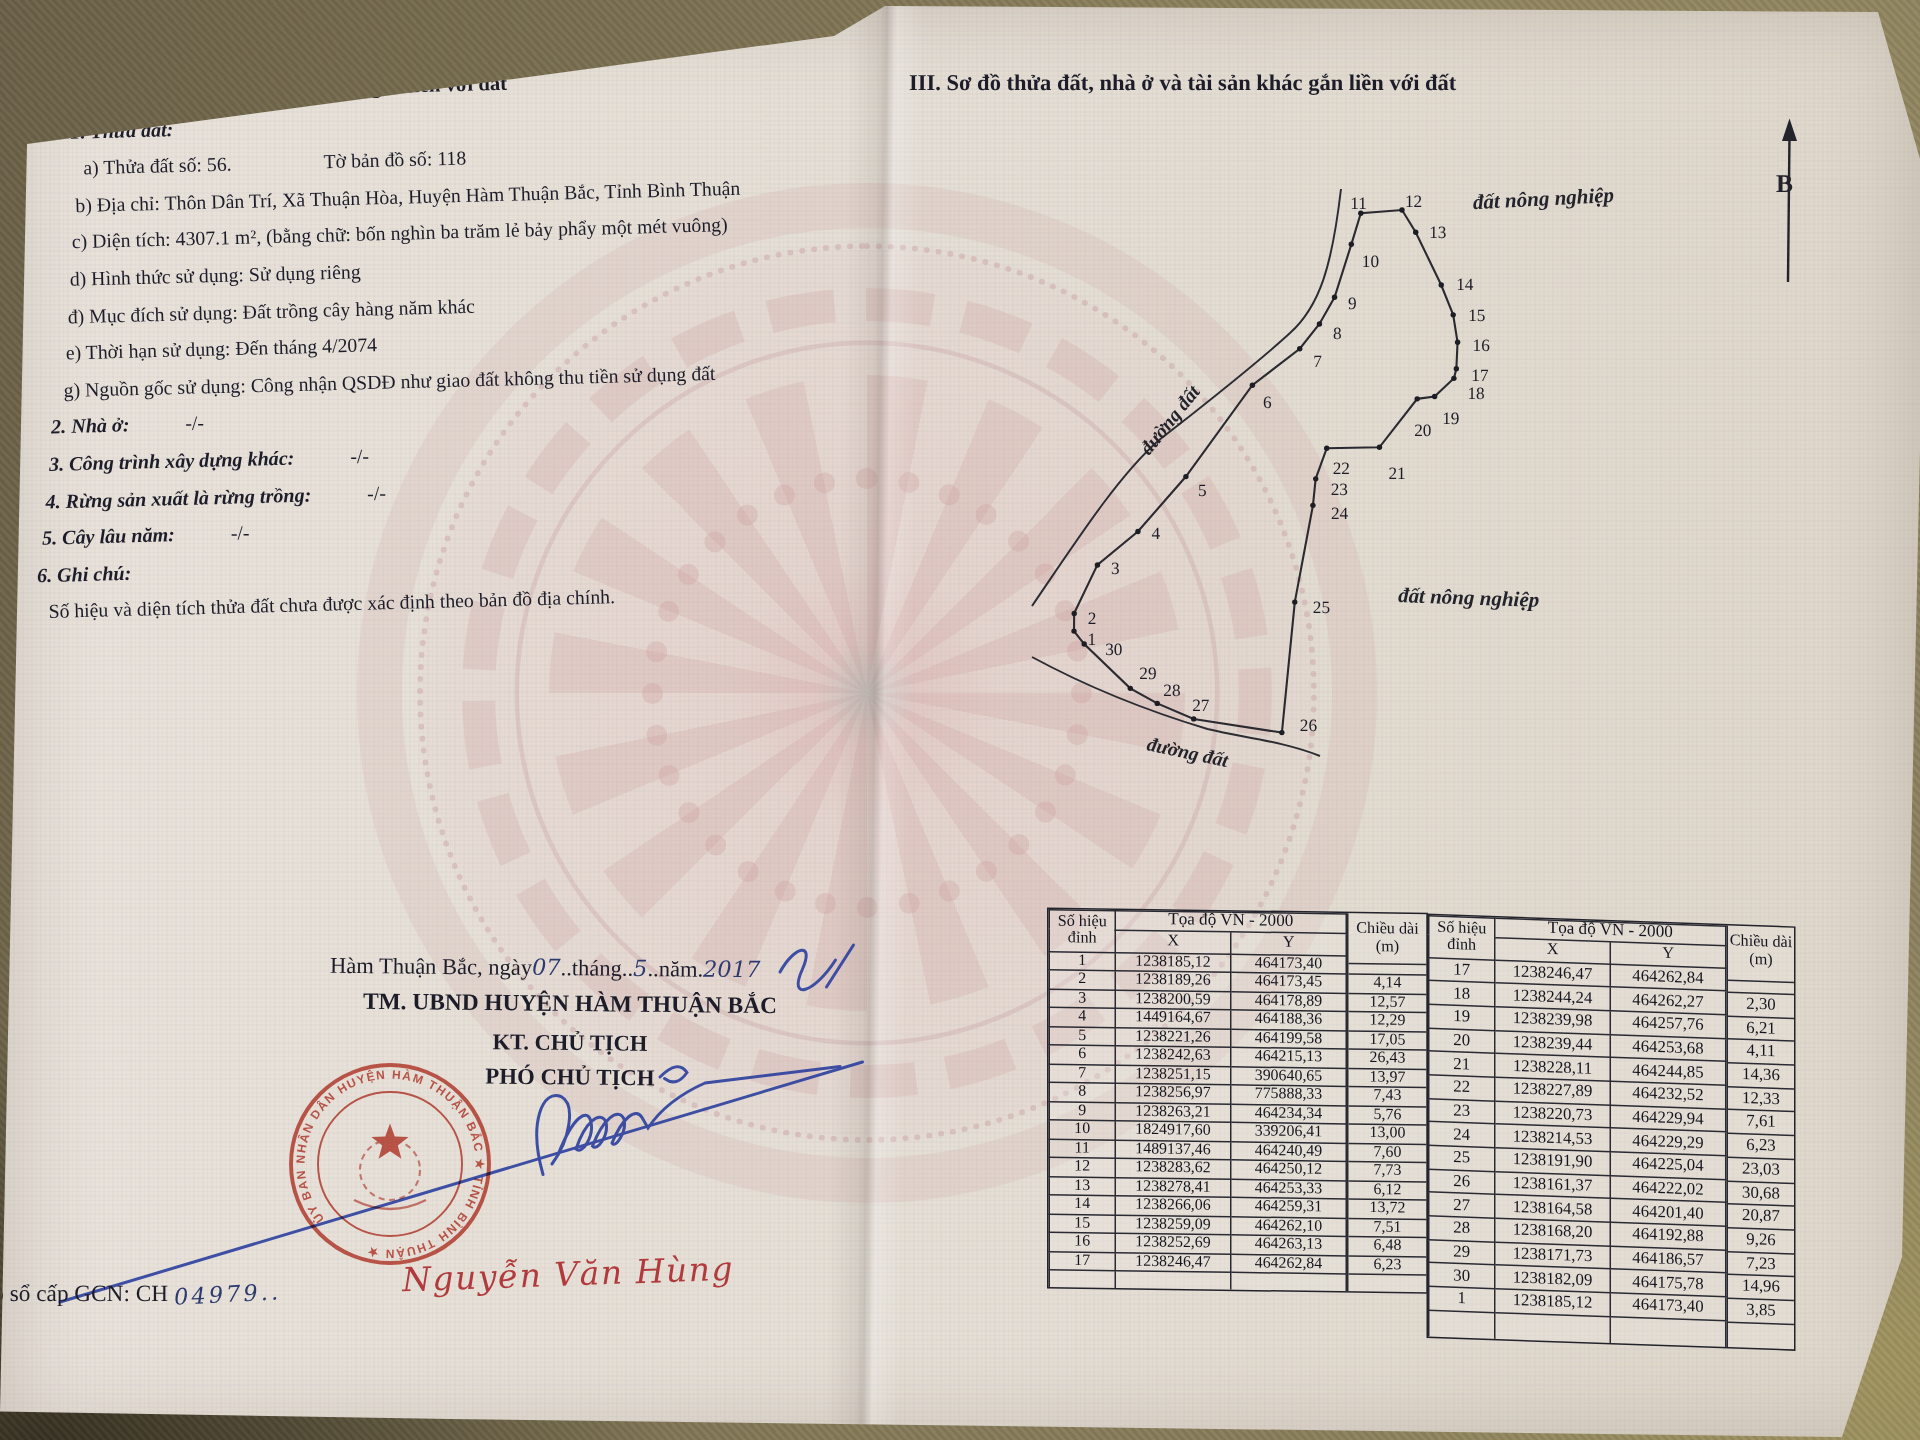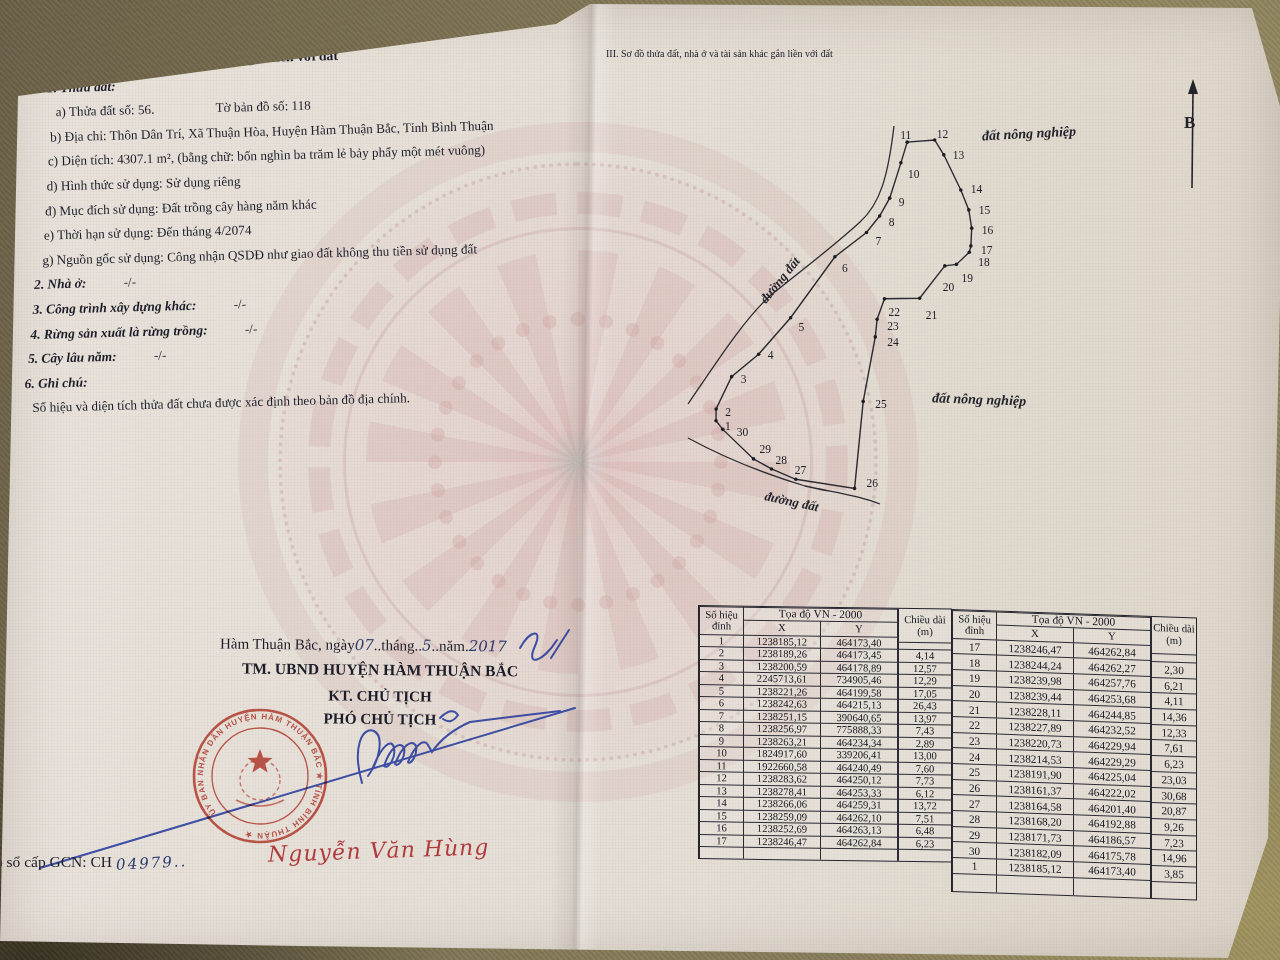--- a/index.html
+++ b/index.html
@@ -42,22 +42,22 @@
   
   #sec2 { position:absolute; left:28px; top:52px; width:560px; transform:rotate(-1.5deg);
           transform-origin:0 0; font-size:13.2px; color:#1d1d2a; }
   #sec2 .ln { line-height:24.6px; white-space:nowrap; }
   .bhead { font-weight:bold; font-size:13.8px; }
   .bitem { font-weight:bold; font-style:italic; font-size:13.4px; }
   .val-gap { margin-left:34px; }
   .map-gap { margin-left:58px; }
 
   
-  #sec3-head { position:absolute; left:606px; top:48px; width:440px; font-weight:normal;
-               font-size:10px; color:#1d1d2a; }
+  #sec3-head { position:absolute; left:606px; top:48px; width:440px; font-weight:bold;
+               font-size:15px; color:#1d1d2a; }
   .agri { position:absolute; font-weight:bold; font-style:italic; font-size:14px; color:#23232c; white-space:nowrap; }
   #agri-top { left:982px; top:126px; transform:rotate(-3deg); }
   #agri-right { left:932px; top:392px; transform:rotate(2deg); }
   #map-wrap { position:absolute; left:680px; top:122px; width:340px; height:400px; }
   #compass { position:absolute; left:1178px; top:76px; }
 
   
   .ctable { position:absolute; display:flex; align-items:stretch; border:1.6px solid #23232b;
             color:#15151f; transform-origin:0 0; background:rgba(240,236,230,.25); }
   .ctable.left  { left:698px; top:605px; --rh:12.5px; --fs:10.6px; --lw:53px; transform:skewY(0.8deg); }
@@ -256,22 +256,22 @@
               <td>1238189,26</td>
               <td>464173,45</td>
             </tr>
             <tr>
               <td>3</td>
               <td>1238200,59</td>
               <td>464178,89</td>
             </tr>
             <tr>
               <td>4</td>
-              <td>2245713,61</td>
-              <td>734905,46</td>
+              <td>1449164,67</td>
+              <td>464188,36</td>
             </tr>
             <tr>
               <td>5</td>
               <td>1238221,26</td>
               <td>464199,58</td>
             </tr>
             <tr>
               <td>6</td>
               <td>1238242,63</td>
               <td>464215,13</td>
@@ -291,21 +291,21 @@
               <td>1238263,21</td>
               <td>464234,34</td>
             </tr>
             <tr>
               <td>10</td>
               <td>1824917,60</td>
               <td>339206,41</td>
             </tr>
             <tr>
               <td>11</td>
-              <td>1922660,58</td>
+              <td>1489137,46</td>
               <td>464240,49</td>
             </tr>
             <tr>
               <td>12</td>
               <td>1238283,62</td>
               <td>464250,12</td>
             </tr>
             <tr>
               <td>13</td>
               <td>1238278,41</td>
@@ -341,21 +341,21 @@
         <div class="lencol">
           <div class="lenhead">Chiều dài (m)</div>
           <div class="lengap"></div>
           <div class="lencell">4,14</div>
           <div class="lencell">12,57</div>
           <div class="lencell">12,29</div>
           <div class="lencell">17,05</div>
           <div class="lencell">26,43</div>
           <div class="lencell">13,97</div>
           <div class="lencell">7,43</div>
-          <div class="lencell">2,89</div>
+          <div class="lencell">5,76</div>
           <div class="lencell">13,00</div>
           <div class="lencell">7,60</div>
           <div class="lencell">7,73</div>
           <div class="lencell">6,12</div>
           <div class="lencell">13,72</div>
           <div class="lencell">7,51</div>
           <div class="lencell">6,48</div>
           <div class="lencell">6,23</div>
           <div class="lenfill"></div>
         </div>

